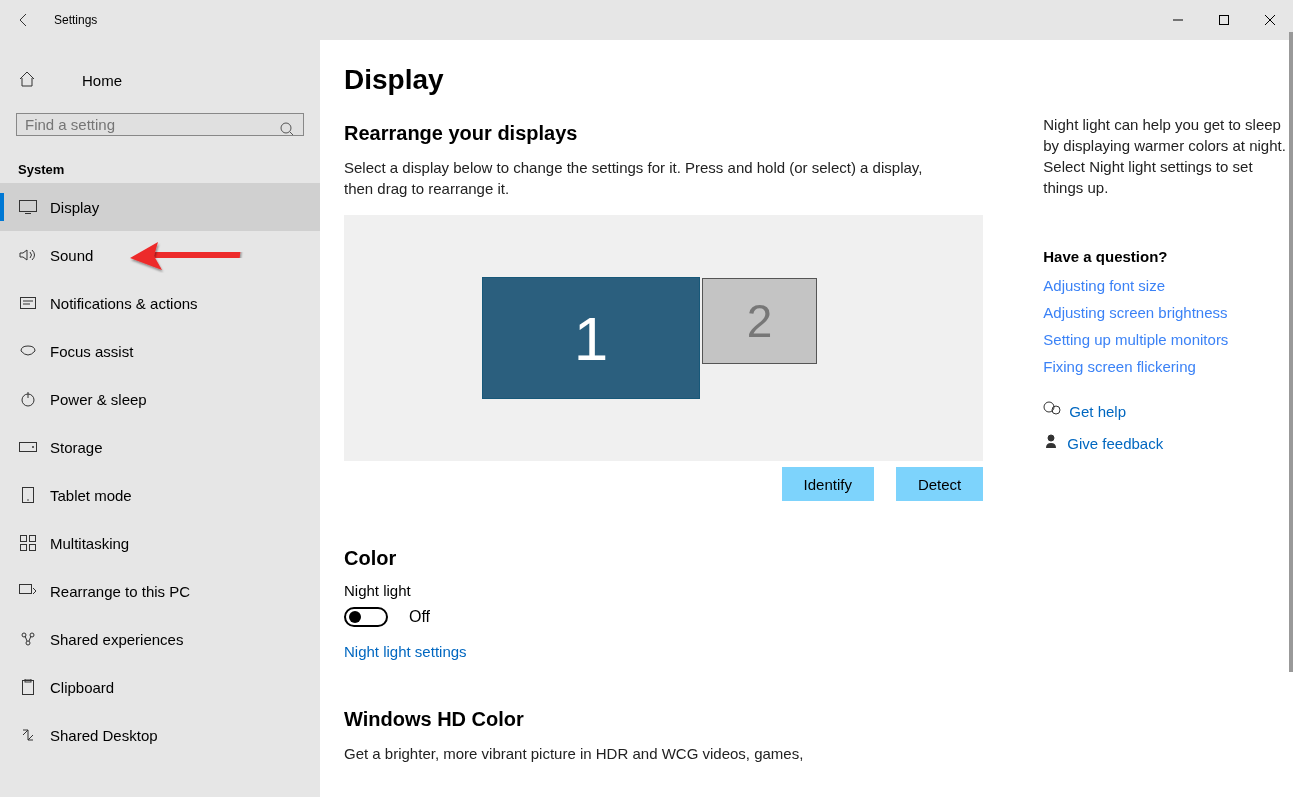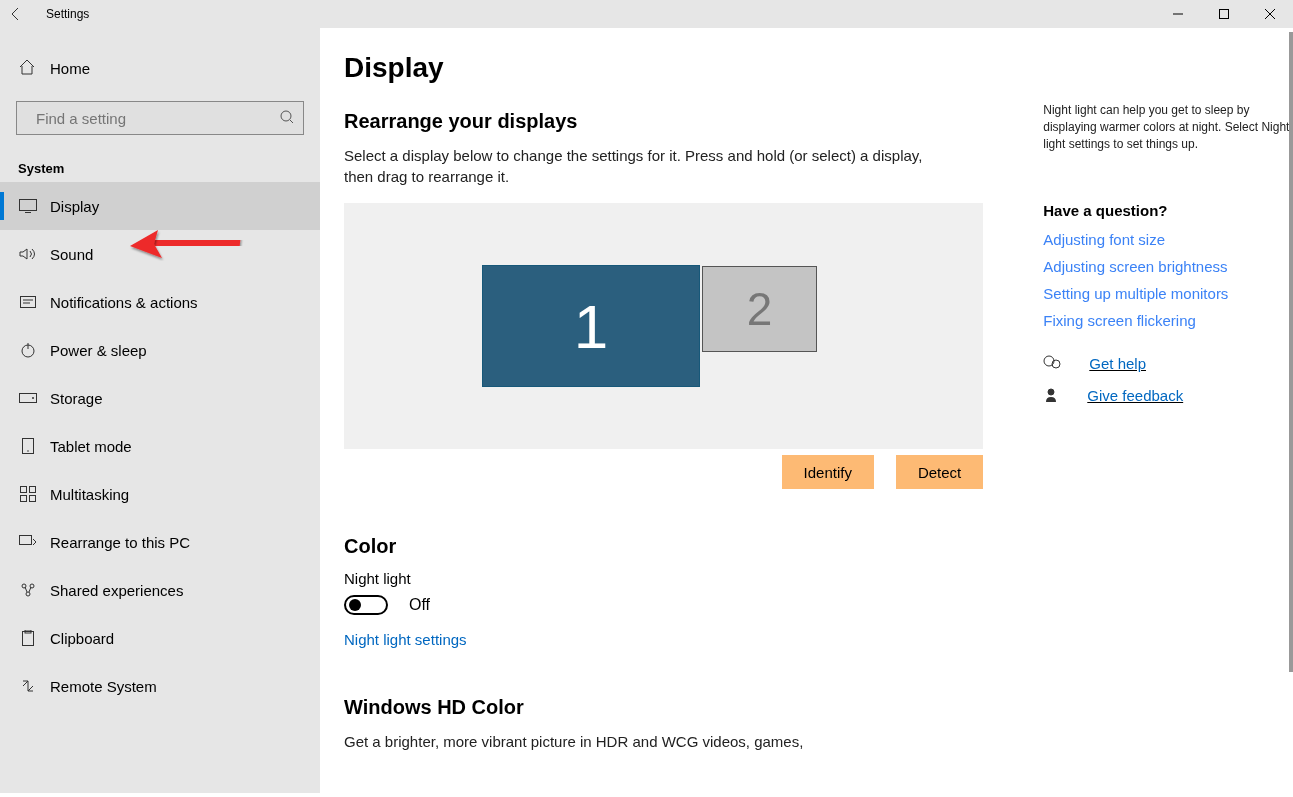--- a/index.html
+++ b/index.html
@@ -1,55 +1,55 @@
 <!DOCTYPE html>
 <html><head>
 <meta charset="utf-8">
 <style>
 * { margin:0; padding:0; box-sizing:border-box; font-family:"Segoe UI",Tahoma,sans-serif; }
 body { background:#fff; width:1293px; height:797px; overflow:hidden; position:relative; }
-.titlebar { height:28px; display:flex; align-items:center; padding-left:0; background:#e6e6e6; }
+.titlebar { height:40px; display:flex; align-items:center; padding-left:8px; background:#e6e6e6; }
 .back { width:32px; display:flex; align-items:center; justify-content:center; cursor:pointer; }
 .title { font-size:12px; margin-left:14px; color:#000; }
 .ctrls { margin-left:auto; display:flex; }
 .ctrl { width:46px; height:32px; display:flex; align-items:center; justify-content:center; cursor:pointer; }
 .main { display:flex; height:calc(797px - 32px); }
 .sidebar { width:320px; background:#e6e6e6; padding-top:20px; overflow-y:auto; position:relative; }
-.home { display:flex; align-items:center; padding:10px 18px; cursor:pointer; }
+.home { display:flex; align-items:center; padding:10px 18px; cursor:pointer;gap:32px; }
 .home .ic { width:20px; margin-right:12px; }
 .home span { font-size:15px; }
 .search { margin:12px 16px; position:relative; }
-.search input { width:100%; height:34px; border:1px solid #888; background:#e0e0e0; padding:0 19px; font-size:15px; }
+.search input { width:100%; height:23px; border:1px solid #888; background:#e0e0e0; padding:0 8px; font-size:15px; }
 .search svg { position:absolute; right:10px; top:9px; }
 .cat { font-size:13px; font-weight:600; padding:14px 18px 6px; }
 .navitem { display:flex; align-items:center; height:48px; padding:0 18px; cursor:pointer; position:relative; font-size:15px; }
 .navitem.active { background:#d0d0d0; }
 .navitem.active::before { content:""; position:absolute; left:0; top:10px; bottom:10px; width:4px; background:#0078d4; }
 .navitem .ic { width:20px; margin-right:12px; display:flex; align-items:center; justify-content:center; }
 .arrow { position:absolute; left:120px; top:180px; z-index:5; pointer-events:none; }
 .content { flex:1; display:flex; padding:24px 0 0 24px; overflow-y:auto; }
 .col1 { width:640px; }
 h1 { font-size:28px; font-weight:600; margin-bottom:26px; }
 h2 { font-size:20px; font-weight:600; margin-bottom:12px; margin-top:6px; }
 .desc { font-size:15px; color:#222; line-height:1.4; margin-bottom:16px; max-width:610px; }
 .monbox { background:#f0f0f0; height:246px; position:relative; }
 .mon1 { position:absolute; left:138px; top:62px; width:218px; height:122px; background:#2b5f7e; border:1px solid #175879; color:#fff; font-size:62px; font-weight:300; display:flex; align-items:center; justify-content:center; cursor:pointer; }
 .mon2 { position:absolute; left:358px; top:63px; width:115px; height:86px; background:#c4c4c4; border:1px solid #555; color:#777; font-size:46px; font-weight:300; display:flex; align-items:center; justify-content:center; cursor:pointer; }
 .btnrow { display:flex; justify-content:flex-end; gap:22px; margin-top:6px; }
-.btn { background:#fdba74; border:none; height:34px; padding:0 22px; font-size:15px; cursor:pointer; }
+.btn { background:#7dd3fc; border:none; height:34px; padding:0 22px; font-size:15px; cursor:pointer; }
 .lbl { font-size:15px; margin-bottom:8px; margin-top:6px; display:block; }
 .toggle { display:flex; align-items:center; gap:21px; margin-bottom:16px; }
 .tgsw { width:44px; height:20px; border:2px solid #000; border-radius:12px; position:relative; cursor:pointer; }
 .tgsw::after { content:""; position:absolute; left:3px; top:2px; width:12px; height:12px; background:#000; border-radius:50%; }
 .link { color:#0067c0; font-size:15px; cursor:pointer; display:inline-block; margin-bottom:10px; }
 .col2 { margin-left:60px; padding-top:50px; width:250px; }
 .rtitle { font-size:15px; font-weight:600; margin-bottom:12px; margin-top:22px; }
-.rtext { font-size:12px; line-height:1.4; color:#222; }
+.rtext { font-size:15px; line-height:1.4; color:#222; }
 .rlink { color:#3b82f6; font-size:15px; margin-bottom:10px; cursor:pointer; display:block; }
-.hlp { display:flex; gap:28px; margin-top:26px; margin-bottom:12px;text-decoration:underline; }
+.hlp { display:flex; align-items:center; gap:8px; margin-top:26px; margin-bottom:12px; }
 .hlp .lk { color:#0067c0; font-size:15px; cursor:pointer; }
 .scrollbar { position:absolute; right:0; top:32px; bottom:0; width:4px; background:#999; height:640px; }
 </style>
 </head>
 <body>
 
 <div class="titlebar">
   <div class="back">
     <svg width="16" height="16" viewBox="0 0 16 16">
         <path d="M10 2 L4 8 L10 14" stroke="#333" stroke-width="1" fill="none"></path>
@@ -115,20 +115,28 @@
           <svg width="16" height="16" viewBox="0 0 16 16">
             <rect x="0.5" y="2.5" width="15" height="11" stroke="#333" fill="none"></rect>
             <line x1="3" y1="6" x2="13" y2="6" stroke="#333"></line>
             <line x1="3" y1="9" x2="10" y2="9" stroke="#333"></line>
           </svg>
         </span>
       <span>Notifications &amp; actions</span>
     </div>
     <div class="navitem">
       <span class="ic">
+          <svg width="18" height="16" viewBox="0 0 18 16">
+            <path d="M2 8 Q2 3 9 3 Q16 3 16 8 Q9 16 2 8" stroke="#333" fill="none"></path>
+          </svg>
+        </span>
+      <span>Focus assist</span>
+    </div>
+    <div class="navitem">
+      <span class="ic">
           <svg width="16" height="16" viewBox="0 0 16 16">
             <circle cx="8" cy="9" r="6" stroke="#333" fill="none"></circle>
             <line x1="8" y1="1" x2="8" y2="7" stroke="#333"></line>
           </svg>
         </span>
       <span>Power &amp; sleep</span>
     </div>
     <div class="navitem">
       <span class="ic">
           <svg width="18" height="10" viewBox="0 0 18 10">
@@ -187,21 +195,21 @@
           </svg>
         </span>
       <span>Clipboard</span>
     </div>
     <div class="navitem">
       <span class="ic">
           <svg width="16" height="16" viewBox="0 0 16 16">
             <path d="M3 8 L8 3 M3 3 H8 V8 M13 8 L8 13 M13 13 H8 V8" stroke="#333" fill="none"></path>
           </svg>
         </span>
-      <span>Remote System</span>
+      <span>Shared Desktop</span>
     </div>
 
     <svg class="arrow" width="130" height="55">
         <defs>
           <filter id="sh">
             <feDropShadow dx="1" dy="2" stdDeviation="1" flood-opacity="0.4"></feDropShadow>
           </filter>
         </defs>
         <path d="M120 35 Q70 30 30 37" stroke="#ed2b2b" stroke-width="12" fill="none" filter="url(#sh)"></path>
         <path d="M10 38 L38 22 L34 36 L42 50 Z" fill="#ed2b2b" filter="url(#sh)"></path>

